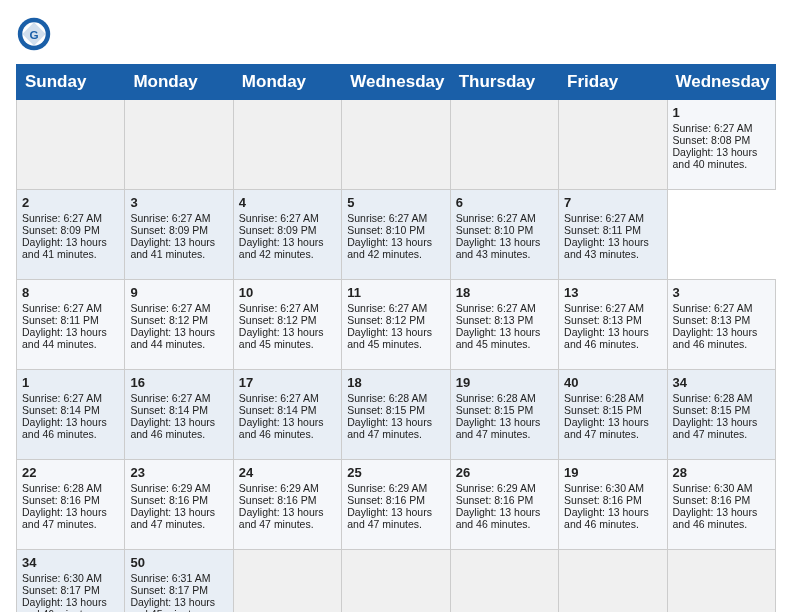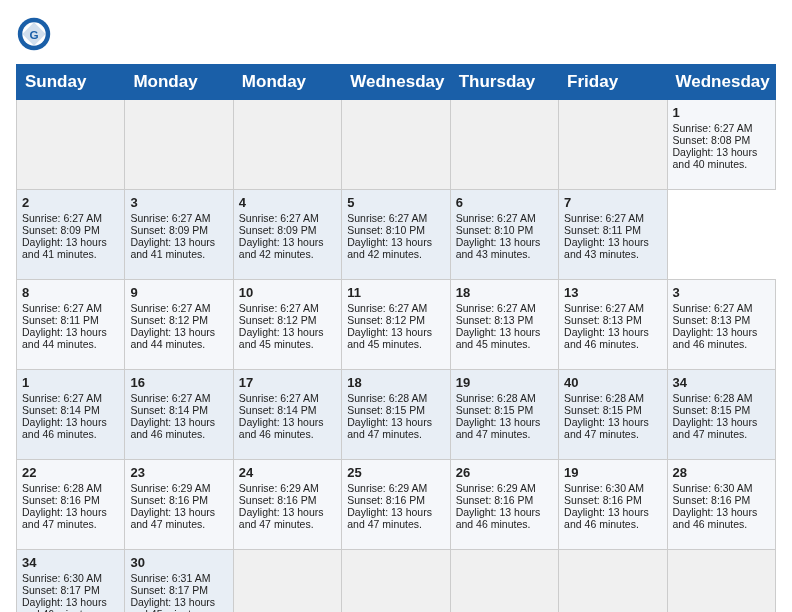--- a/index.html
+++ b/index.html
@@ -187,21 +187,21 @@
         <td><span class="day-num">26</span>
 Sunrise: 6:29 AM<br>Sunset: 8:16 PM<br>Daylight: 13 hours and 46 minutes.</td>
         <td><span class="day-num">19</span>
 Sunrise: 6:30 AM<br>Sunset: 8:16 PM<br>Daylight: 13 hours and 46 minutes.</td>
         <td><span class="day-num">28</span>
 Sunrise: 6:30 AM<br>Sunset: 8:16 PM<br>Daylight: 13 hours and 46 minutes.</td>
       </tr>
       <tr>
         <td><span class="day-num">34</span>
 Sunrise: 6:30 AM<br>Sunset: 8:17 PM<br>Daylight: 13 hours and 46 minutes.</td>
-        <td><span class="day-num">30</span>
+        <td><span class="day-num">50</span>
 Sunrise: 6:31 AM<br>Sunset: 8:17 PM<br>Daylight: 13 hours and 45 minutes.</td>
         <td class="empty"></td>
         <td class="empty"></td>
         <td class="empty"></td>
         <td class="empty"></td>
         <td class="empty"></td>
       </tr>
     </tbody>
 </table>
 

